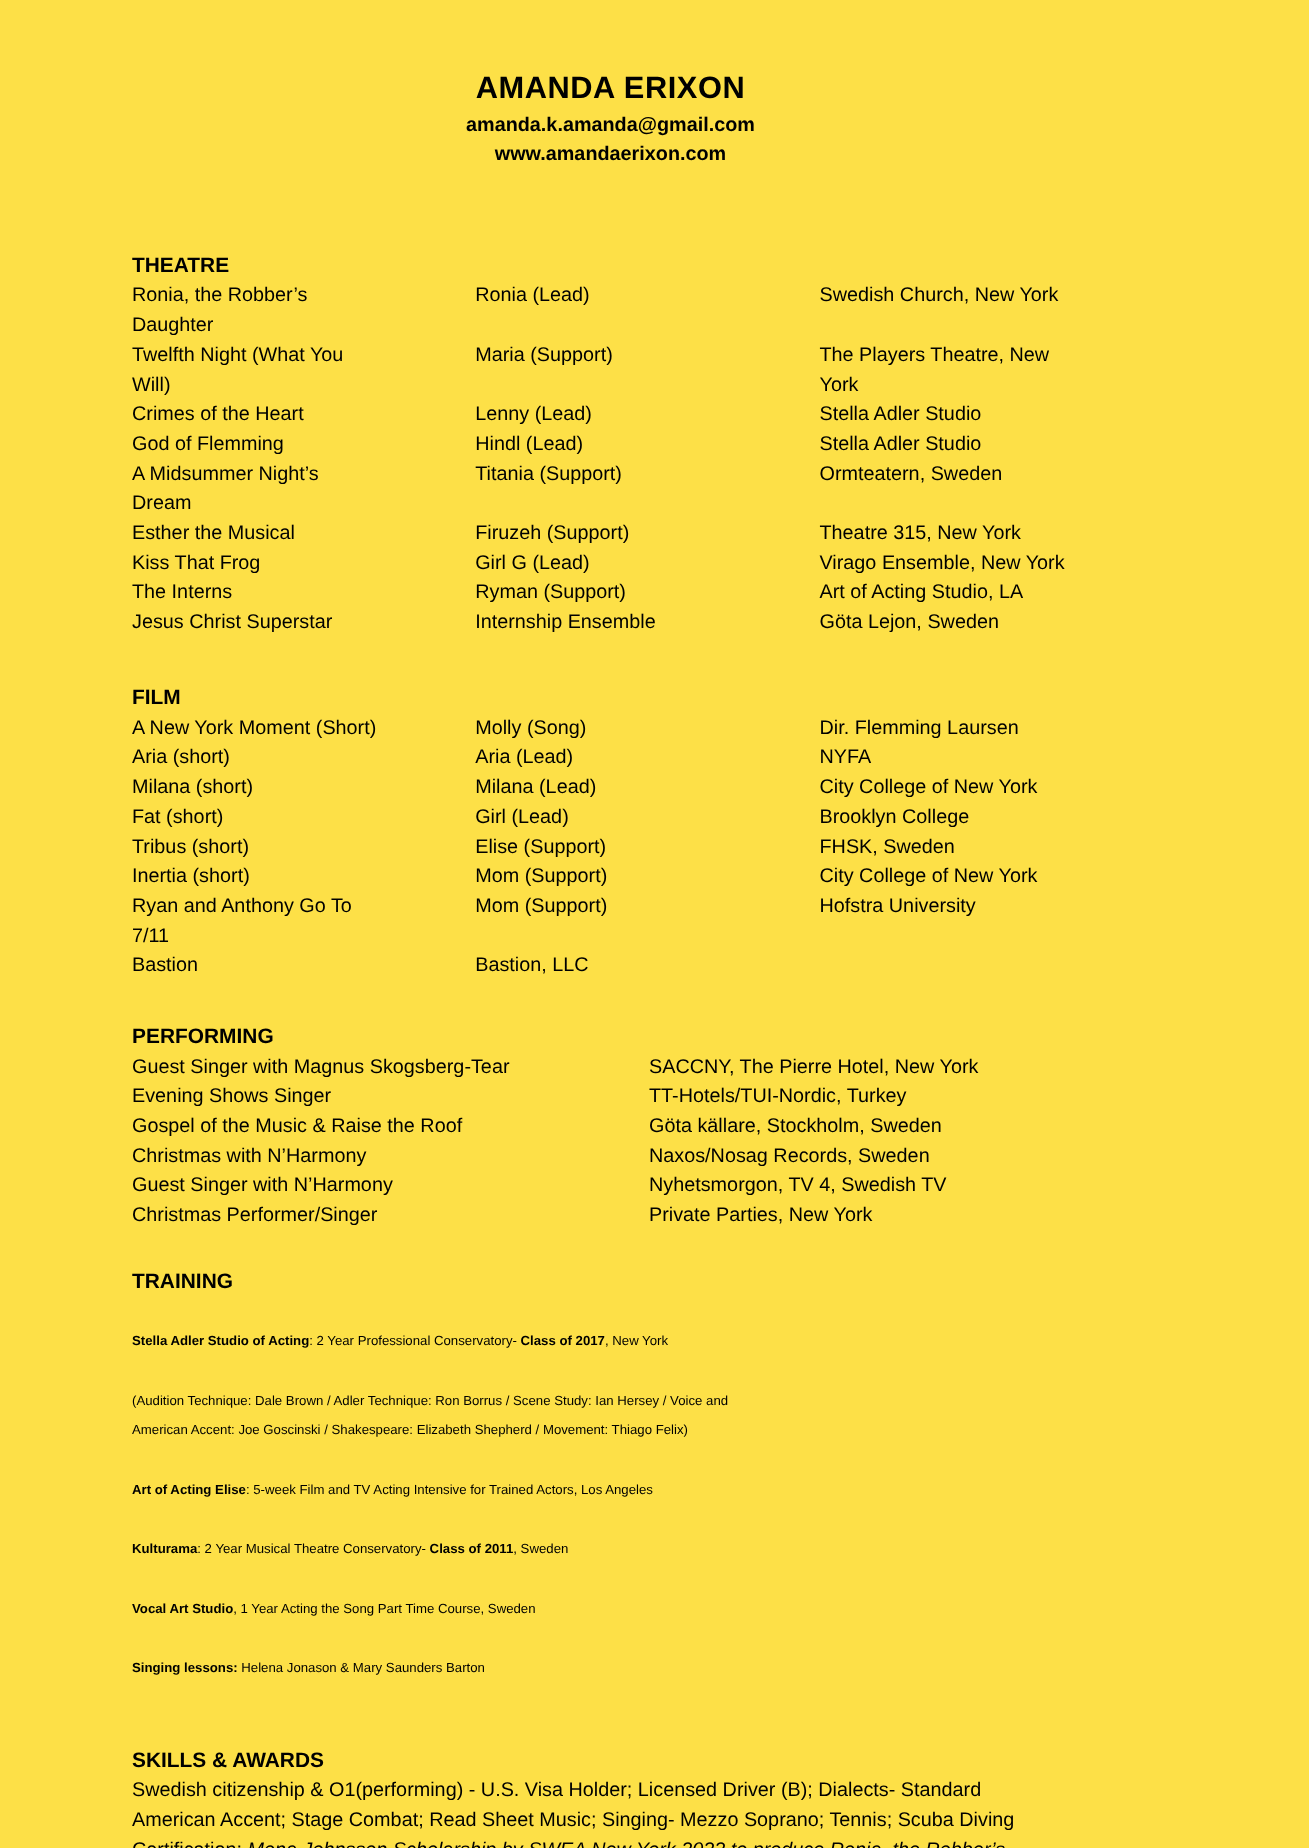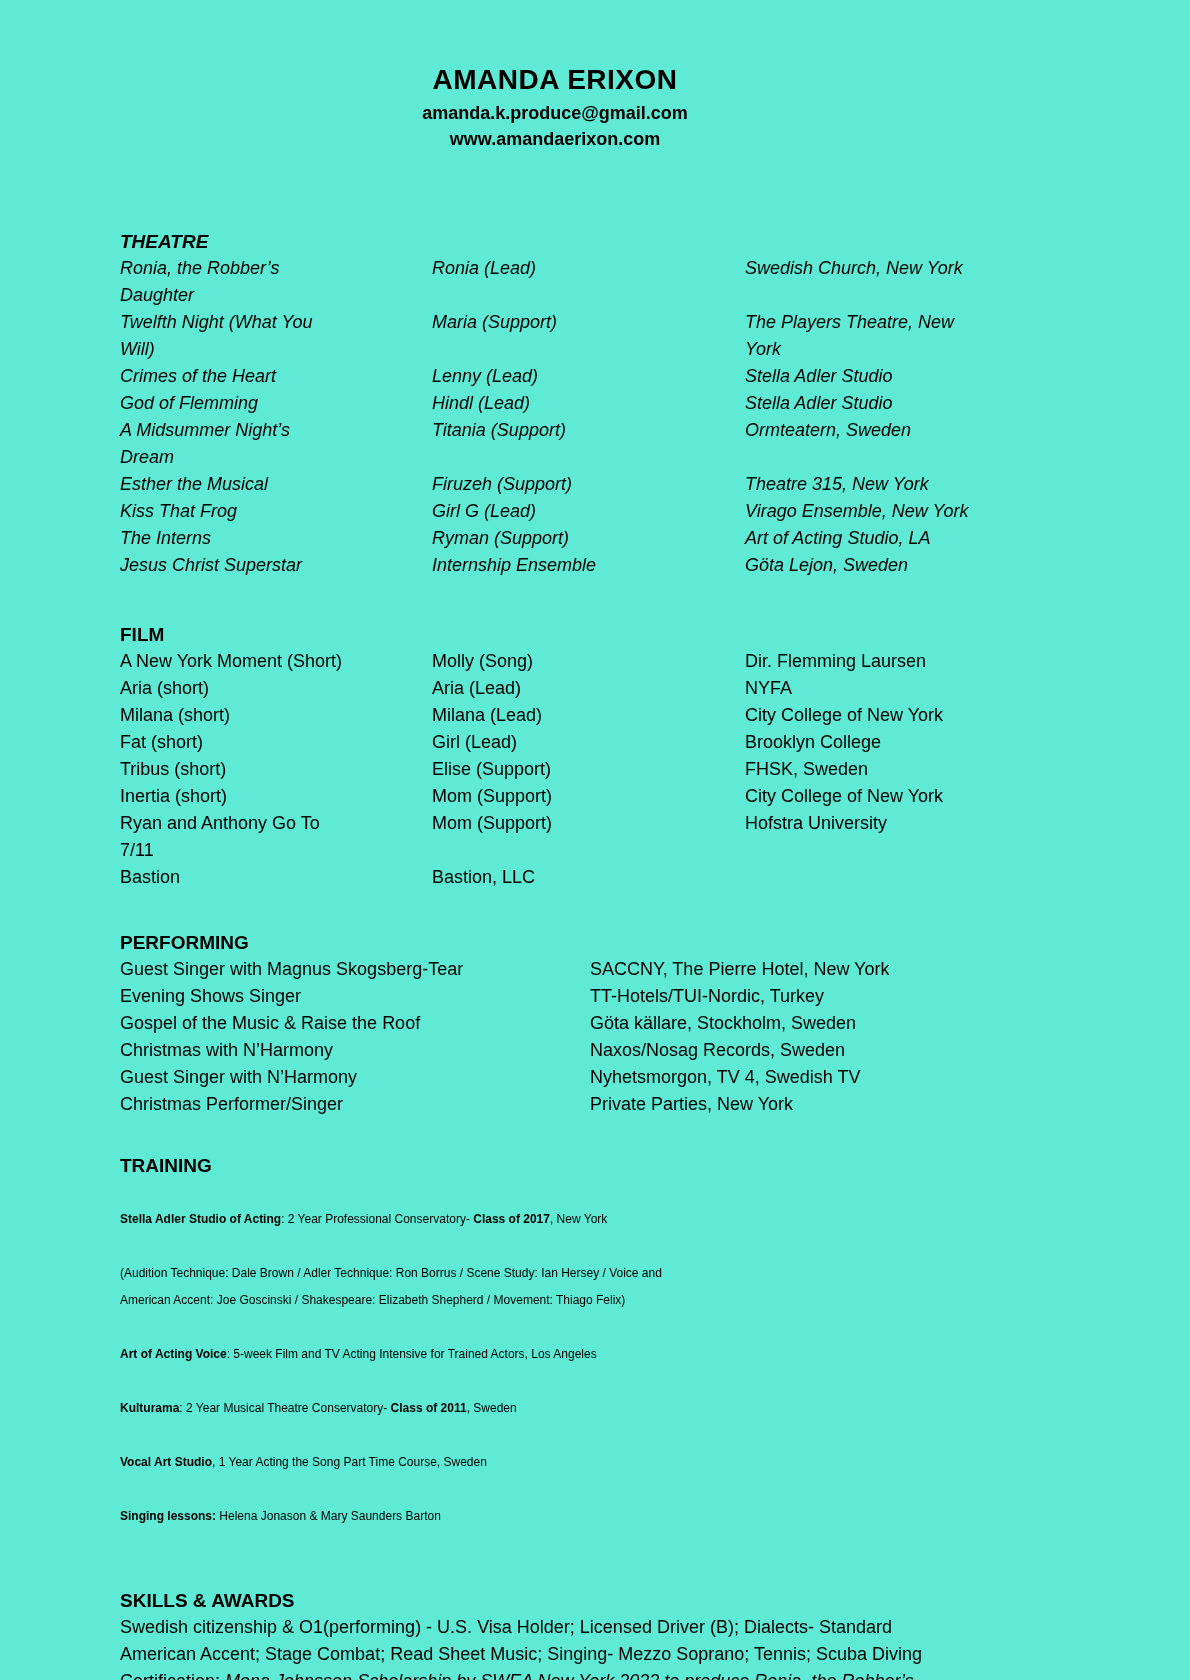--- a/index.html
+++ b/index.html
@@ -1,43 +1,43 @@
 <!DOCTYPE html>
 <html><head>
 <meta charset="utf-8">
 <style>
   html,body{margin:0;padding:0;background:#ffffff;}
   body{width:1190px;height:1680px;font-family:"Liberation Sans",sans-serif;color:#000;}
-  .page{box-sizing:border-box;width:1190px;height:1680px;padding:60px 120px 0 120px;overflow:hidden;background:#5eead4;}
+  .page{box-sizing:border-box;width:1190px;height:1680px;padding:60px 120px 0 120px;overflow:hidden;background:#fde047;}
   .hdr{width:870px;text-align:center;}
   .name{font-size:28px;font-weight:700;line-height:40px;letter-spacing:.5px;}
   .contact{font-size:18px;font-weight:700;line-height:26px;}
   section{margin:0;}
   h2{font-size:19px;font-weight:700;margin:0;line-height:27px;}
-  .sec-theatre{margin-top:76px;font-style:italic;}
+  .sec-theatre{margin-top:76px;}
   .sec-film{margin-top:42px;}
   .sec-performing{margin-top:38px;}
   .sec-training{margin-top:34px;}
   .sec-skills{margin-top:30px;}
   .row{display:grid;grid-template-columns:312px 313px 245px;}
   .row2{display:grid;grid-template-columns:470px 480px;}
   .cell{font-size:18px;line-height:27px;white-space:pre-line;}
   .para{font-size:18px;line-height:27px;white-space:pre-line;width:950px;margin:0;}
   .line{font-size:12px;line-height:27px;white-space:pre-line;}
   .b{font-weight:700;}
   .i{font-style:italic;}
 </style>
 </head>
 <body>
 
 <div class="page">
 
   <header class="hdr">
     <div class="name">AMANDA ERIXON</div>
-    <div class="contact">amanda.k.produce@gmail.com</div>
+    <div class="contact">amanda.k.amanda@gmail.com</div>
     <div class="contact">www.amandaerixon.com</div>
   </header>
 
   <section class="sec-theatre">
     <h2>THEATRE</h2>
     <div>
       <div class="row">
         <div class="cell">Ronia, the Robber’s
 Daughter</div>
         <div class="cell">Ronia (Lead)</div>
@@ -164,21 +164,21 @@
       </div>
     </div>
   </section>
 
   <section class="sec-training">
     <h2>TRAINING</h2>
     <div class="para">
       <div class="line"><span class="b">Stella Adler Studio of Acting</span><span>: 2 Year Professional Conservatory- </span><span class="b">Class of 2017</span><span>, New York</span></div>
       <div class="line"><span>(Audition Technique: Dale Brown / Adler Technique: Ron Borrus / Scene Study: Ian Hersey / Voice and
 American Accent: Joe Goscinski / Shakespeare: Elizabeth Shepherd / Movement: Thiago Felix)</span></div>
-      <div class="line"><span class="b">Art of Acting Voice</span><span>: 5-week Film and TV Acting Intensive for Trained Actors, Los Angeles</span></div>
+      <div class="line"><span class="b">Art of Acting Elise</span><span>: 5-week Film and TV Acting Intensive for Trained Actors, Los Angeles</span></div>
       <div class="line"><span class="b">Kulturama</span><span>: 2 Year Musical Theatre Conservatory- </span><span class="b">Class of 2011</span><span>, Sweden</span></div>
       <div class="line"><span class="b">Vocal Art Studio</span><span>, 1 Year Acting the Song Part Time Course, Sweden</span></div>
       <div class="line"><span class="b">Singing lessons:</span><span> Helena Jonason &amp; Mary Saunders Barton</span></div>
     </div>
   </section>
 
   <section class="sec-skills">
     <h2>SKILLS &amp; AWARDS</h2>
     <p class="para"><span>Swedish citizenship &amp; O1(performing) - U.S. Visa Holder; Licensed Driver (B); Dialects- Standard
 American Accent; Stage Combat; Read Sheet Music; Singing- Mezzo Soprano; Tennis; Scuba Diving

